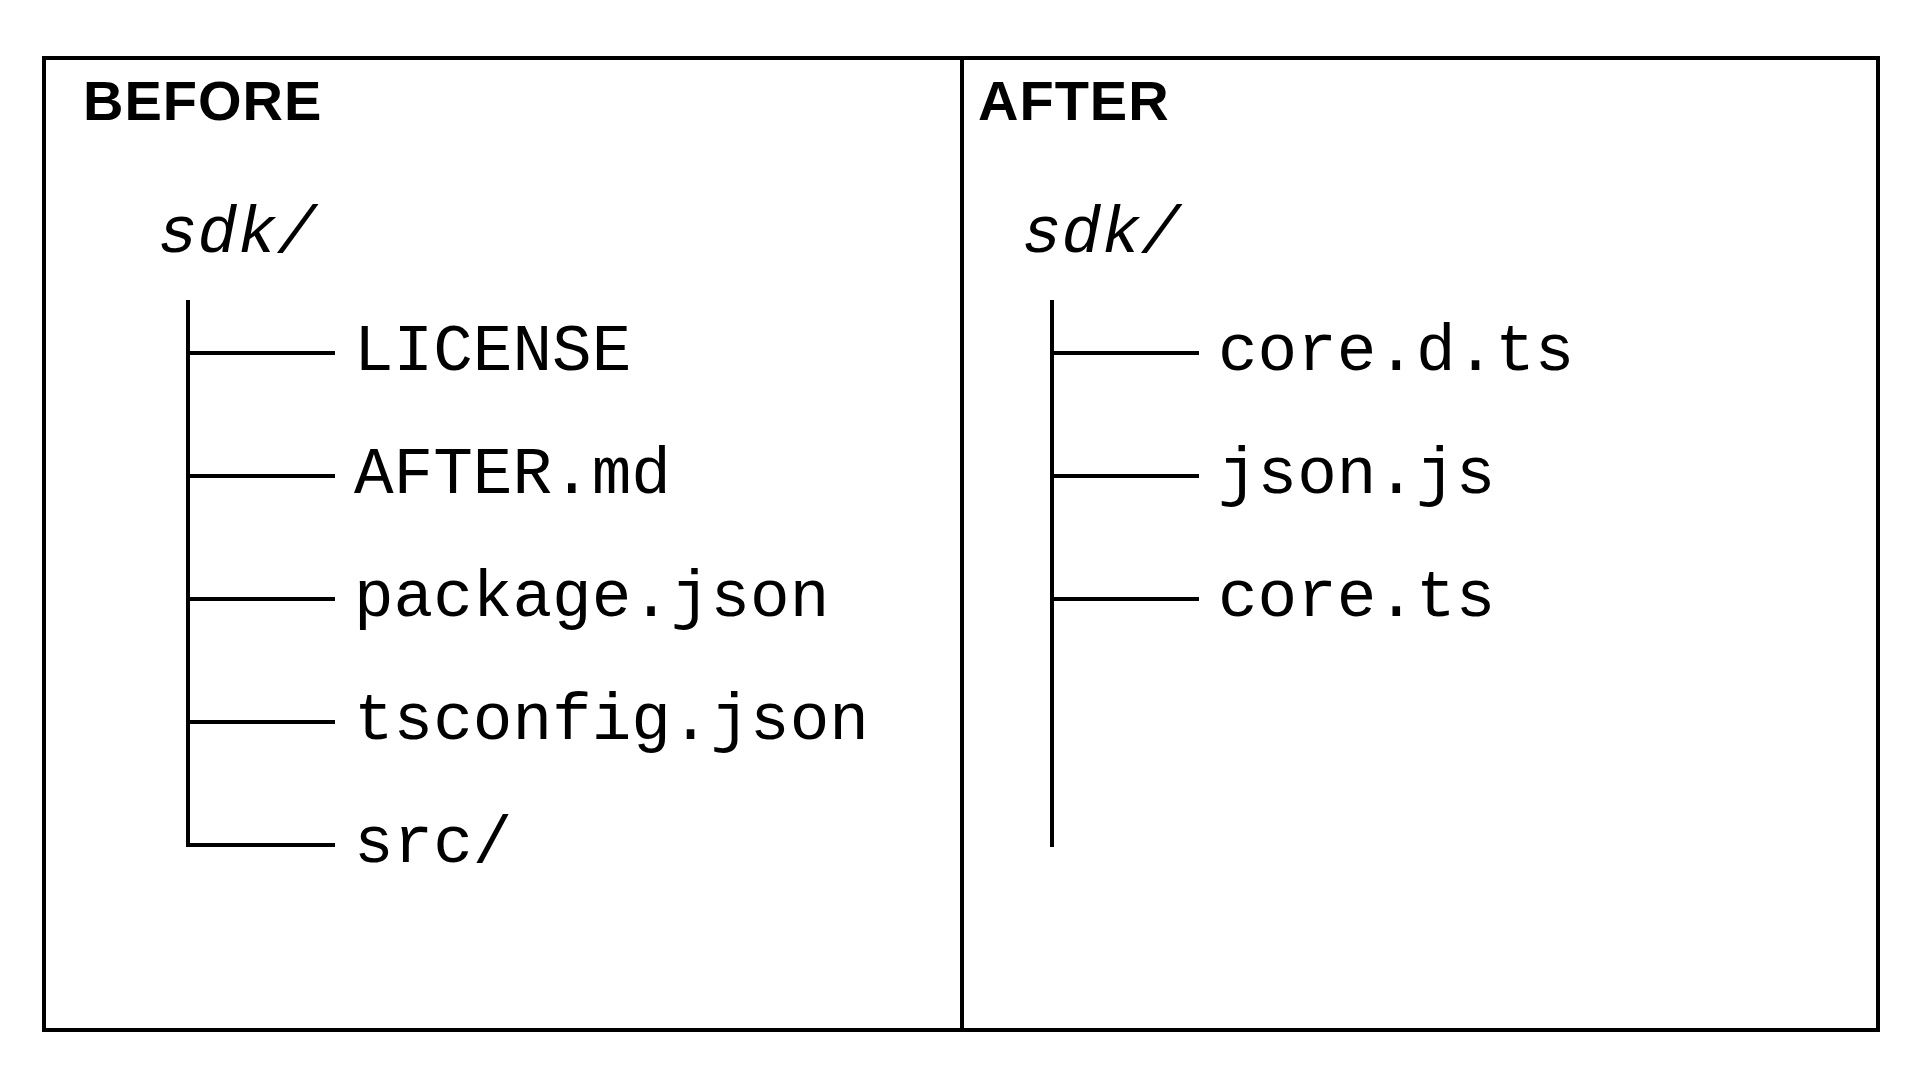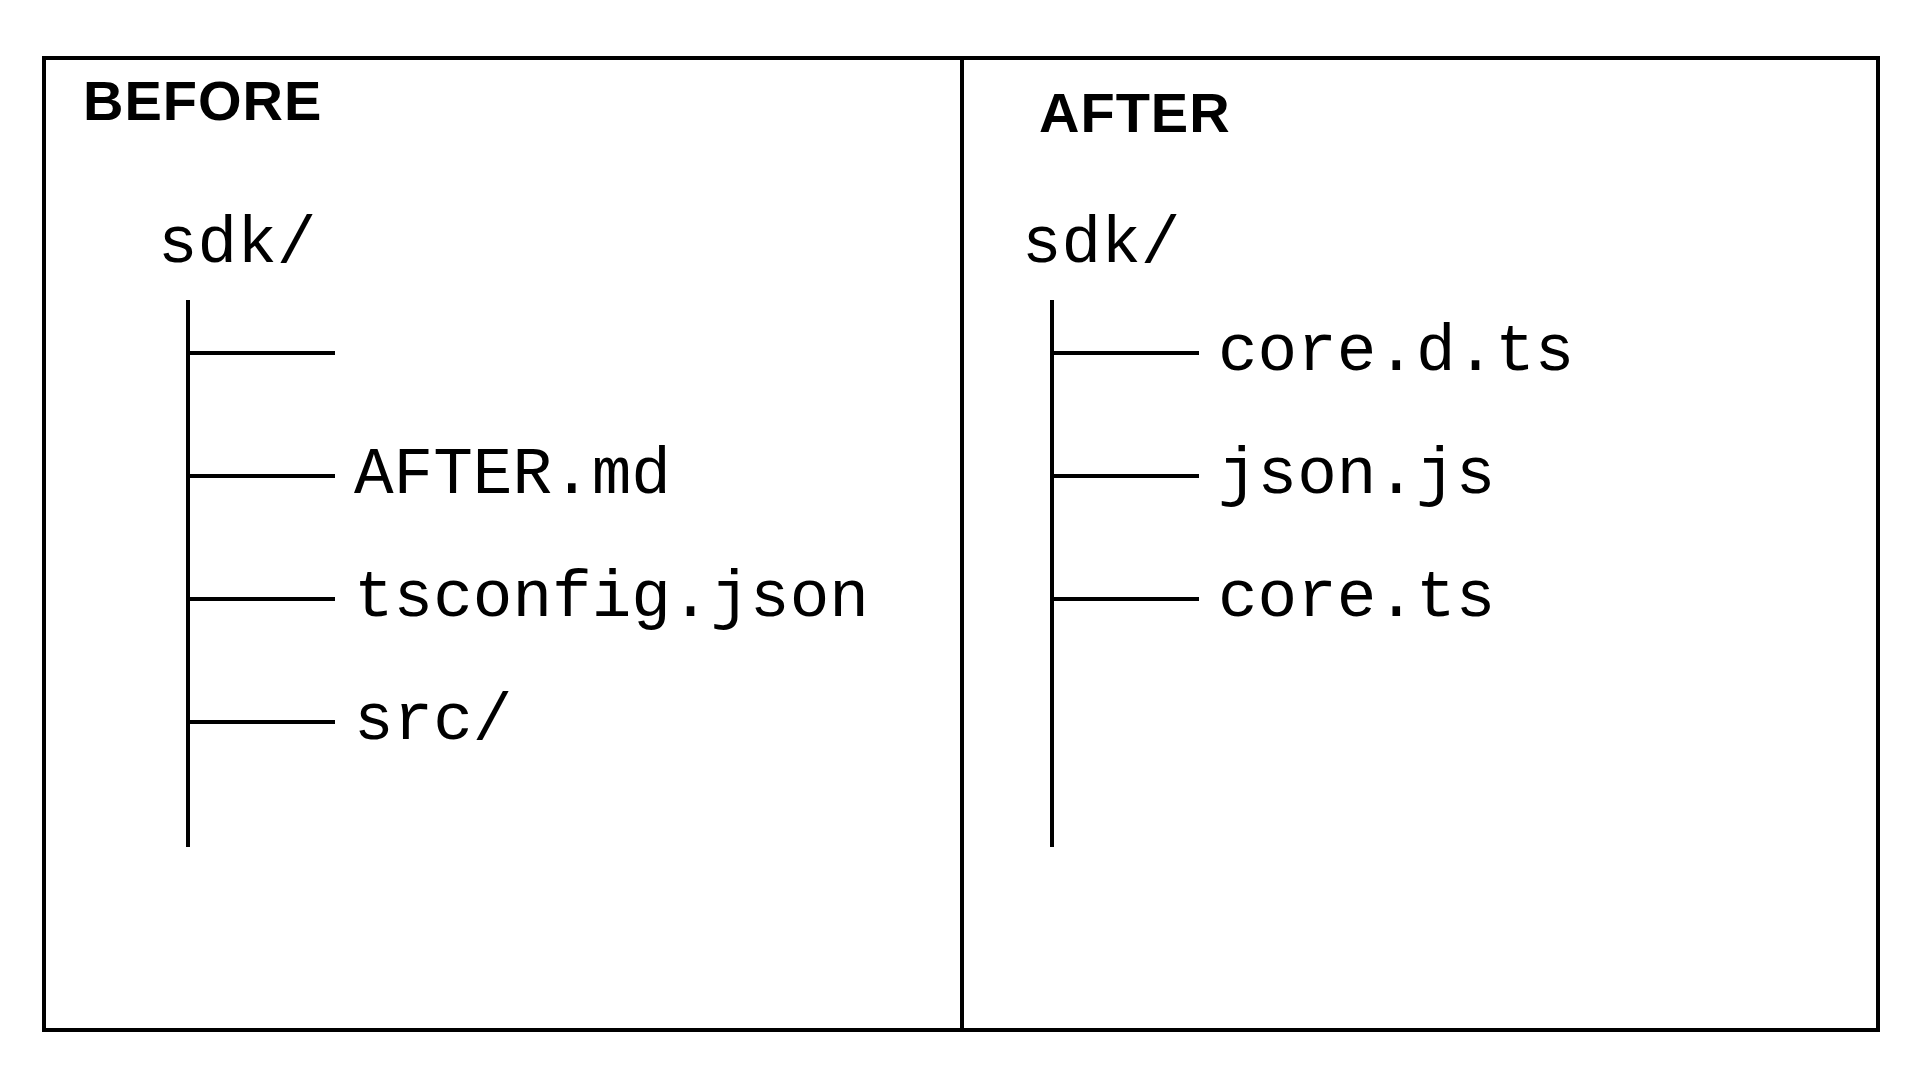--- a/index.html
+++ b/index.html
@@ -33,31 +33,32 @@
     top: 68px;
     font-size: 56px;
     font-weight: 700;
     letter-spacing: 1px;
     color: var(--text);
     font-family: "Liberation Sans", sans-serif;
     white-space: nowrap;
     text-align: center;
   }
   .title-before { left: 83px; }
-  .title-after  { left: 1039px; margin-top: 12px; }
+  .title-after  { left: 978px; }
   .mono {
     font-family: "Liberation Mono", "DejaVu Sans Mono", monospace;
     font-size: 66px;
     color: var(--text);
     white-space: nowrap;
   }
   .tree-root {
     position: absolute;
-    top: 210px;
+    top: 200px;
     line-height: 70px;
+    font-style: italic;
   }
   .root-before { left: 158px; }
   .root-after  { left: 1022px; }
   .vline {
     position: absolute;
     top: 300px;
     width: 4px; height: 547px;
     background: var(--line);
   }
   .vline-before { left: 186px; }
@@ -89,24 +90,29 @@
 
 <div class="frame"></div>
 <div class="divider"></div>
 
 <div class="panel-title title-before">BEFORE</div>
 <div class="mono tree-root root-before">sdk/</div>
 <div class="vline vline-before"></div>
 <div class="rows rows-before">
   <div class="row">
     <div class="branch"></div>
+    <div class="mono file-label">LICENSE</div>
   </div>
   <div class="row">
     <div class="branch"></div>
     <div class="mono file-label">AFTER.md</div>
+  </div>
+  <div class="row">
+    <div class="branch"></div>
+    <div class="mono file-label">package.json</div>
   </div>
   <div class="row">
     <div class="branch"></div>
     <div class="mono file-label">tsconfig.json</div>
   </div>
   <div class="row">
     <div class="branch"></div>
     <div class="mono file-label">src/</div>
   </div>
 </div>

